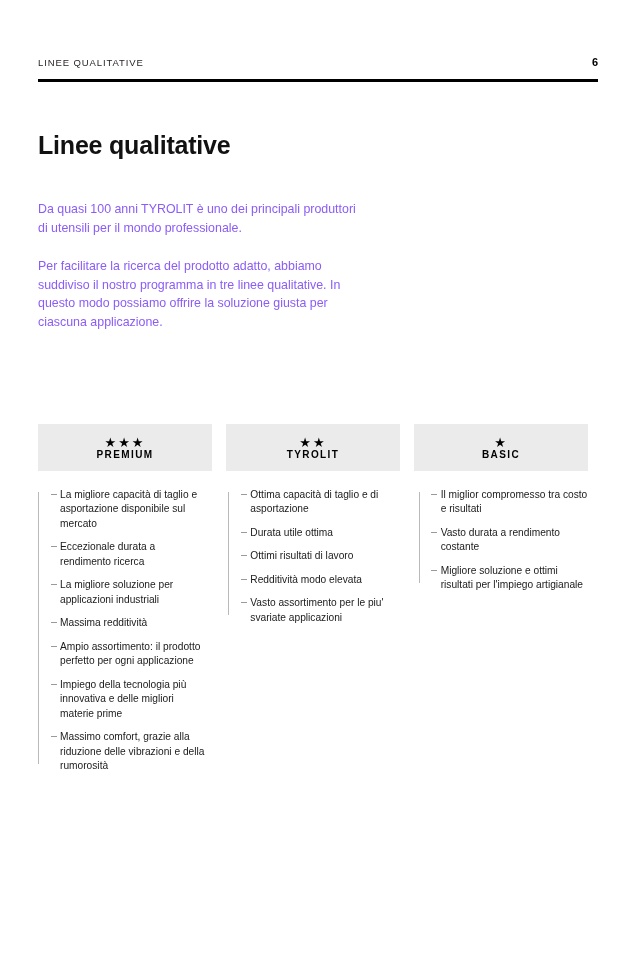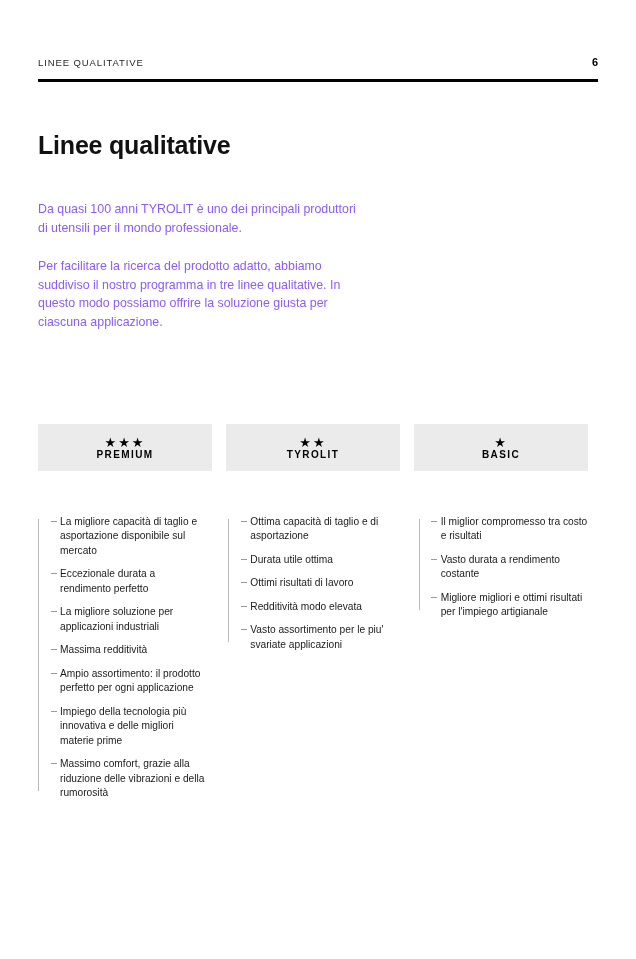--- a/index.html
+++ b/index.html
@@ -115,21 +115,21 @@
     font-weight: 700;
     letter-spacing: 1.4px;
     color: #000;
     line-height: 1;
   }
 
   
   .columns {
     position: absolute;
     left: 38px;
-    top: 515px;
+    top: 488px;
     width: 550px;
     display: flex;
     gap: 21px;
   }
   .column {
     width: 174px;
     position: relative;
   }
   .col-list {
     list-style: none;
@@ -201,21 +201,21 @@
 
     <div class="column">
       <ul class="col-list">
         <div class="col-spine" style="background: rgb(185, 185, 185);"></div>
         <li class="col-item">
           <span class="dash"></span>
           <span>La migliore capacità di taglio e asportazione disponibile sul mercato</span>
         </li>
         <li class="col-item">
           <span class="dash"></span>
-          <span>Eccezionale durata a rendimento perfetto</span>
+          <span>Eccezionale durata a rendimento ricerca</span>
         </li>
         <li class="col-item">
           <span class="dash"></span>
           <span>La migliore soluzione per applicazioni industriali</span>
         </li>
         <li class="col-item">
           <span class="dash"></span>
           <span>Massima redditività</span>
         </li>
         <li class="col-item">
@@ -265,20 +265,20 @@
         <li class="col-item">
           <span class="dash"></span>
           <span>Il miglior compromesso tra costo e risultati</span>
         </li>
         <li class="col-item">
           <span class="dash"></span>
           <span>Vasto durata a rendimento costante</span>
         </li>
         <li class="col-item">
           <span class="dash"></span>
-          <span>Migliore migliori e ottimi risultati per l'impiego artigianale</span>
+          <span>Migliore soluzione e ottimi risultati per l'impiego artigianale</span>
         </li>
       </ul>
     </div>
 
   </div>
 
 </div>
 
 </body></html>

